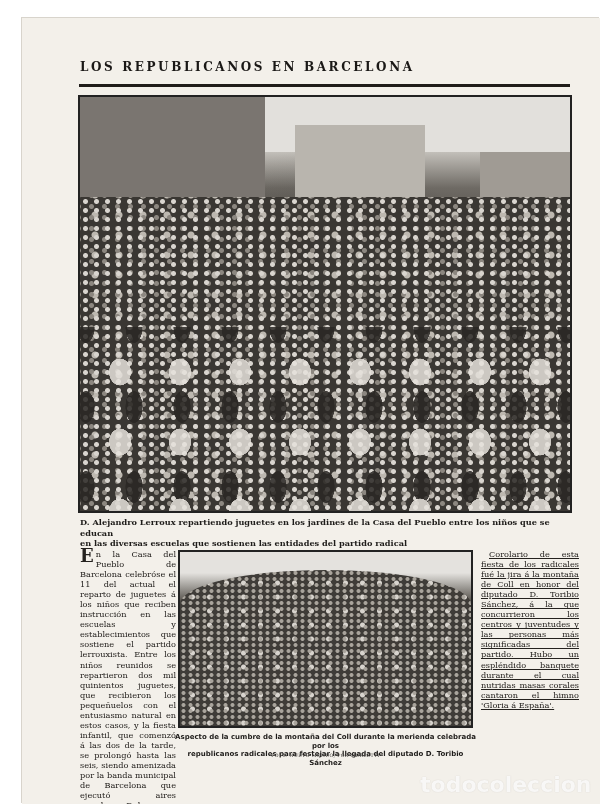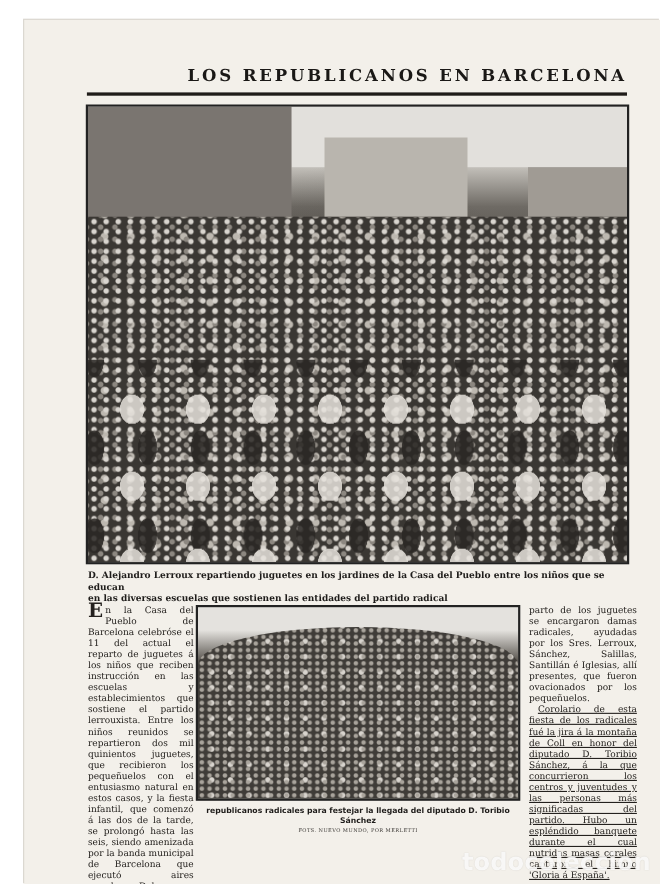--- a/index.html
+++ b/index.html
@@ -6,22 +6,22 @@
     body {
       width: 600px; height: 804px; background: #ffffff; position: relative; overflow: hidden;
       font-family: "DejaVu Serif", serif;
     }
     .page {
       position: absolute; left: 22px; top: 18px; width: 578px; height: 786px;
       background: #f3f0ea;
       box-shadow: -1px -1px 0 #d8d4cc;
     }
     .title {
-      position: absolute; left: 80px; top: 60px; width: 490px; text-align: right;
-      font-family: "DejaVu Serif", serif; font-weight: bold; font-size: 15px; letter-spacing: 2.6px;
+      position: absolute; left: 80px; top: 60px; width: 490px; text-align: left;
+      font-family: "DejaVu Serif", serif; font-weight: bold; font-size: 12px; letter-spacing: 2.6px;
       color: #1a1816; white-space: nowrap;
     }
     .title-rule {
       position: absolute; left: 79px; top: 84px; width: 491px; height: 3px; background: #1f1c19;
     }
     .photo {
       position: absolute; border: 2px solid #222; box-sizing: border-box; overflow: hidden;
     }
     .photo-main {
       left: 78px; top: 95px; width: 494px; height: 418px;
@@ -117,22 +117,22 @@
 
 <div class="col col-left">
   <p><span class="dropcap">E</span><span>n la Casa del Pueblo de Barcelona celebróse el 11 del actual el reparto de juguetes á los niños que reciben instrucción en las escuelas y establecimientos que sostiene el partido lerrouxista. Entre los niños reunidos se repartieron dos mil quinientos juguetes, que recibieron los pequeñuelos con el entusiasmo natural en estos casos, y la fiesta infantil, que comenzó á las dos de la tarde, se prolongó hasta las seis, siendo amenizada por la banda municipal de Barcelona que ejecutó aires populares. Del re-</span></p>
 </div>
 
 <div class="photo photo-small">
   <div class="hill"></div>
 </div>
 
 <div class="caption-small">
+  <div>Aspecto de la cumbre de la montaña del Coll durante la merienda celebrada por los</div>
   <div>republicanos radicales para festejar la llegada del diputado D. Toribio Sánchez</div>
 </div>
 <div class="credit">FOTS. NUEVO MUNDO, POR MERLETTI</div>
 
 <div class="col col-right">
-  <p>parto de los juguetes se encargaron damas radicales, ayudadas por los Sres. Lerroux, Sánchez, Salillas, Santillán é Iglesias, allí presentes, que fueron ovacionados por los pequeñuelos.</p>
   <p class="indent">Corolario de esta fiesta de los radicales fué la jira á la montaña de Coll en honor del diputado D. Toribio Sánchez, á la que concurrieron los centros y juventudes y las personas más significadas del partido. Hubo un espléndido banquete durante el cual nutridas masas corales cantaron el himno 'Gloria á España'.</p>
 </div>
 
 <div class="watermark">todocoleccion</div>
 
 </body></html>

